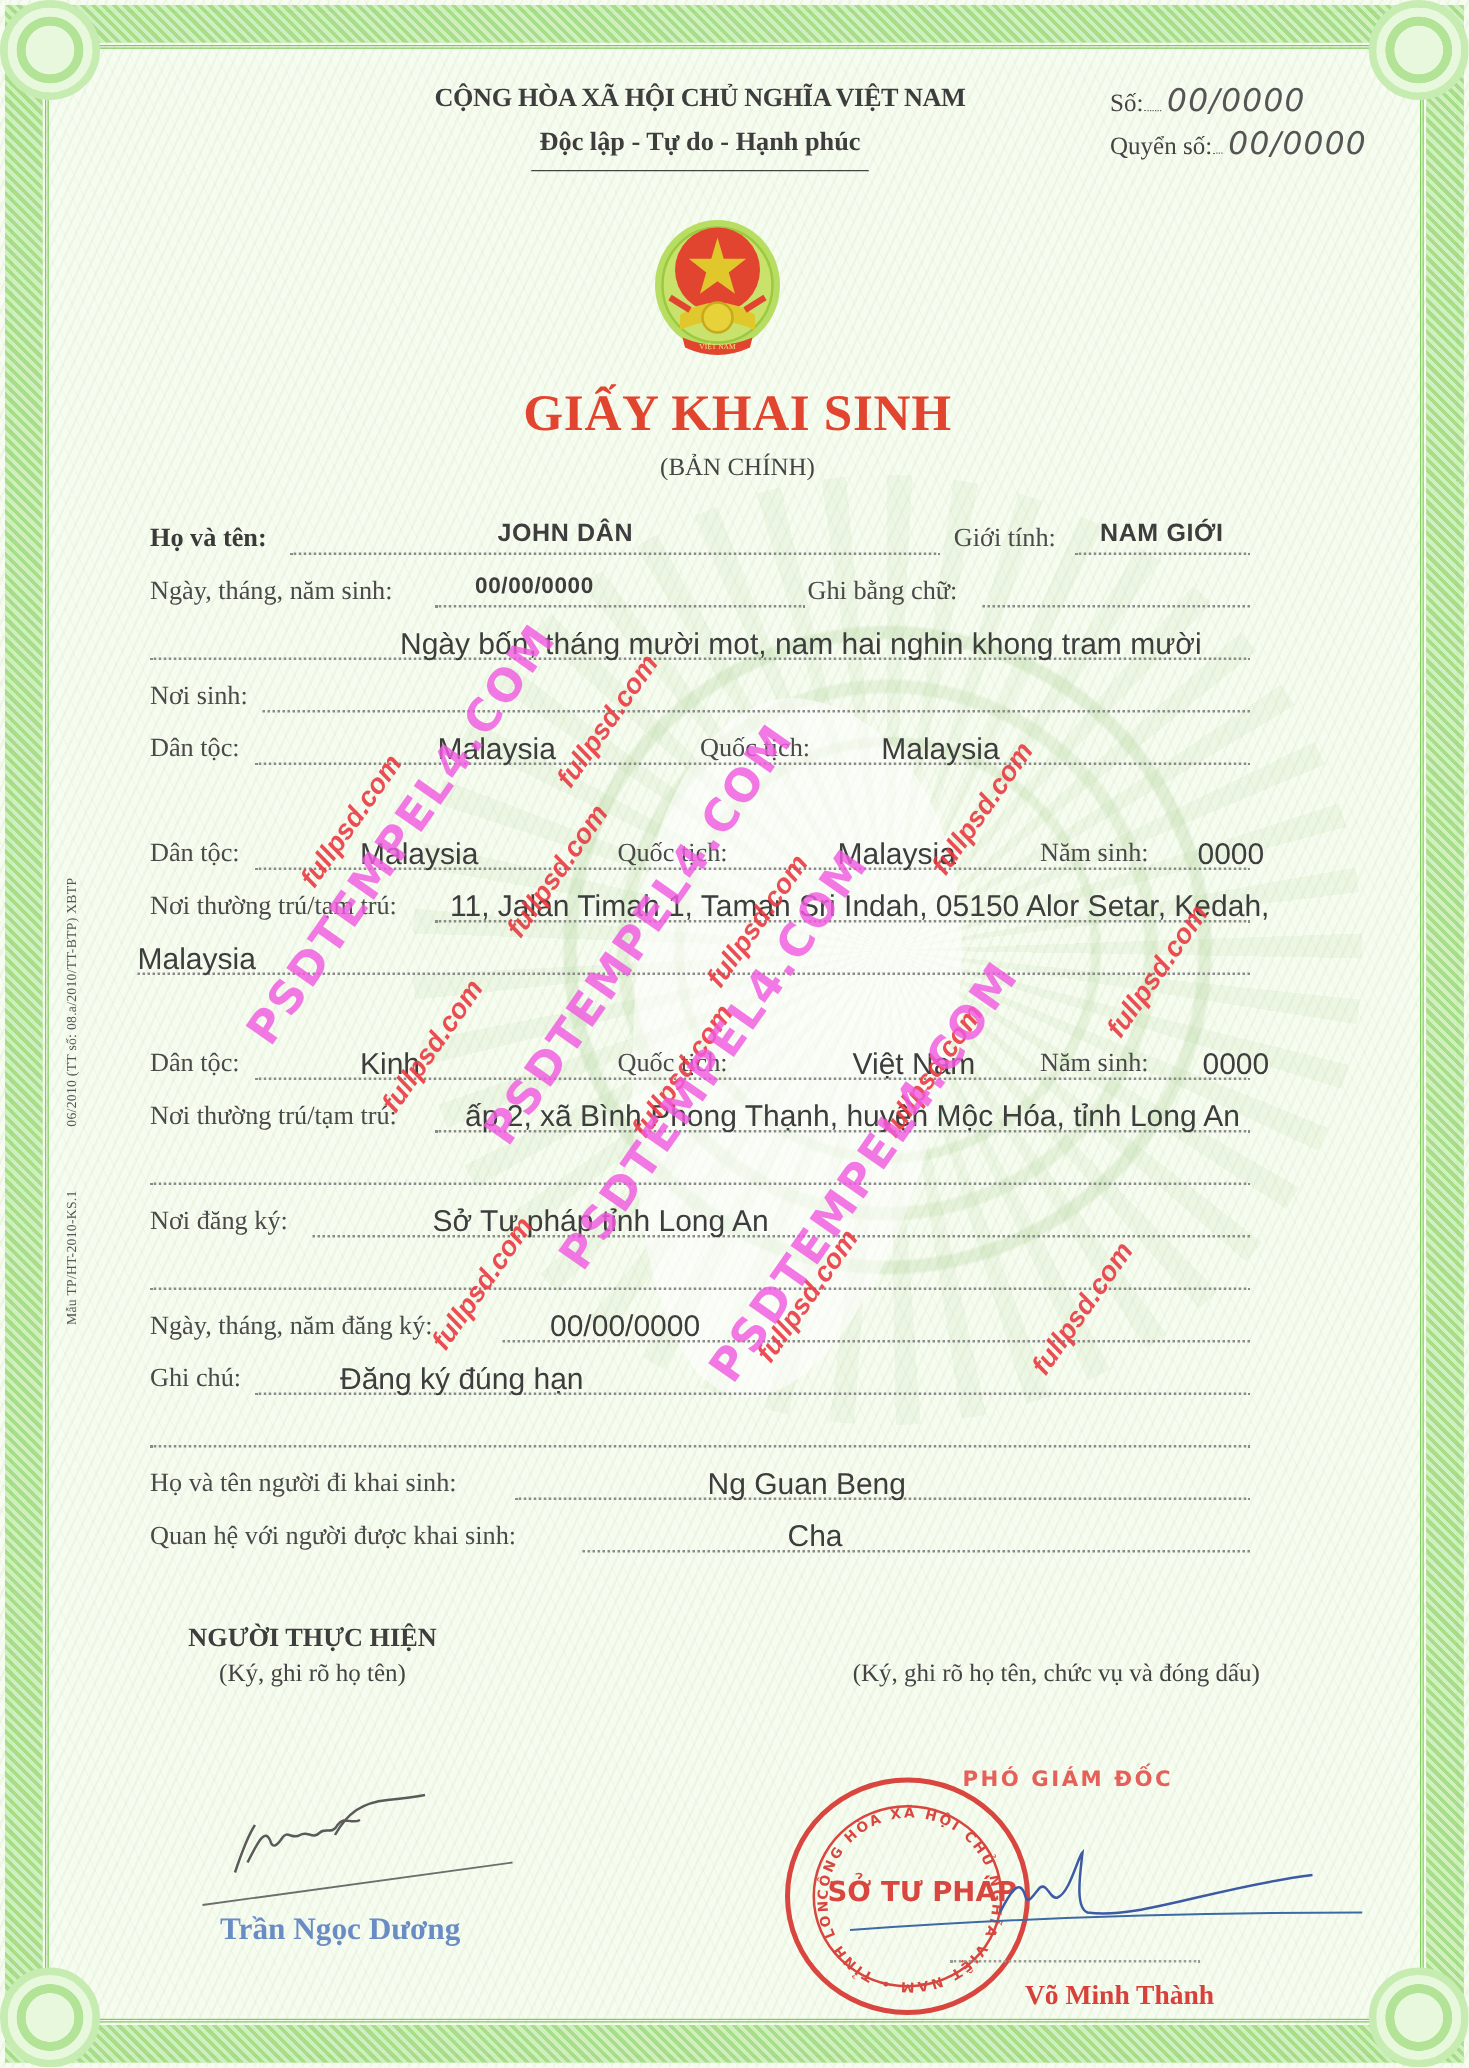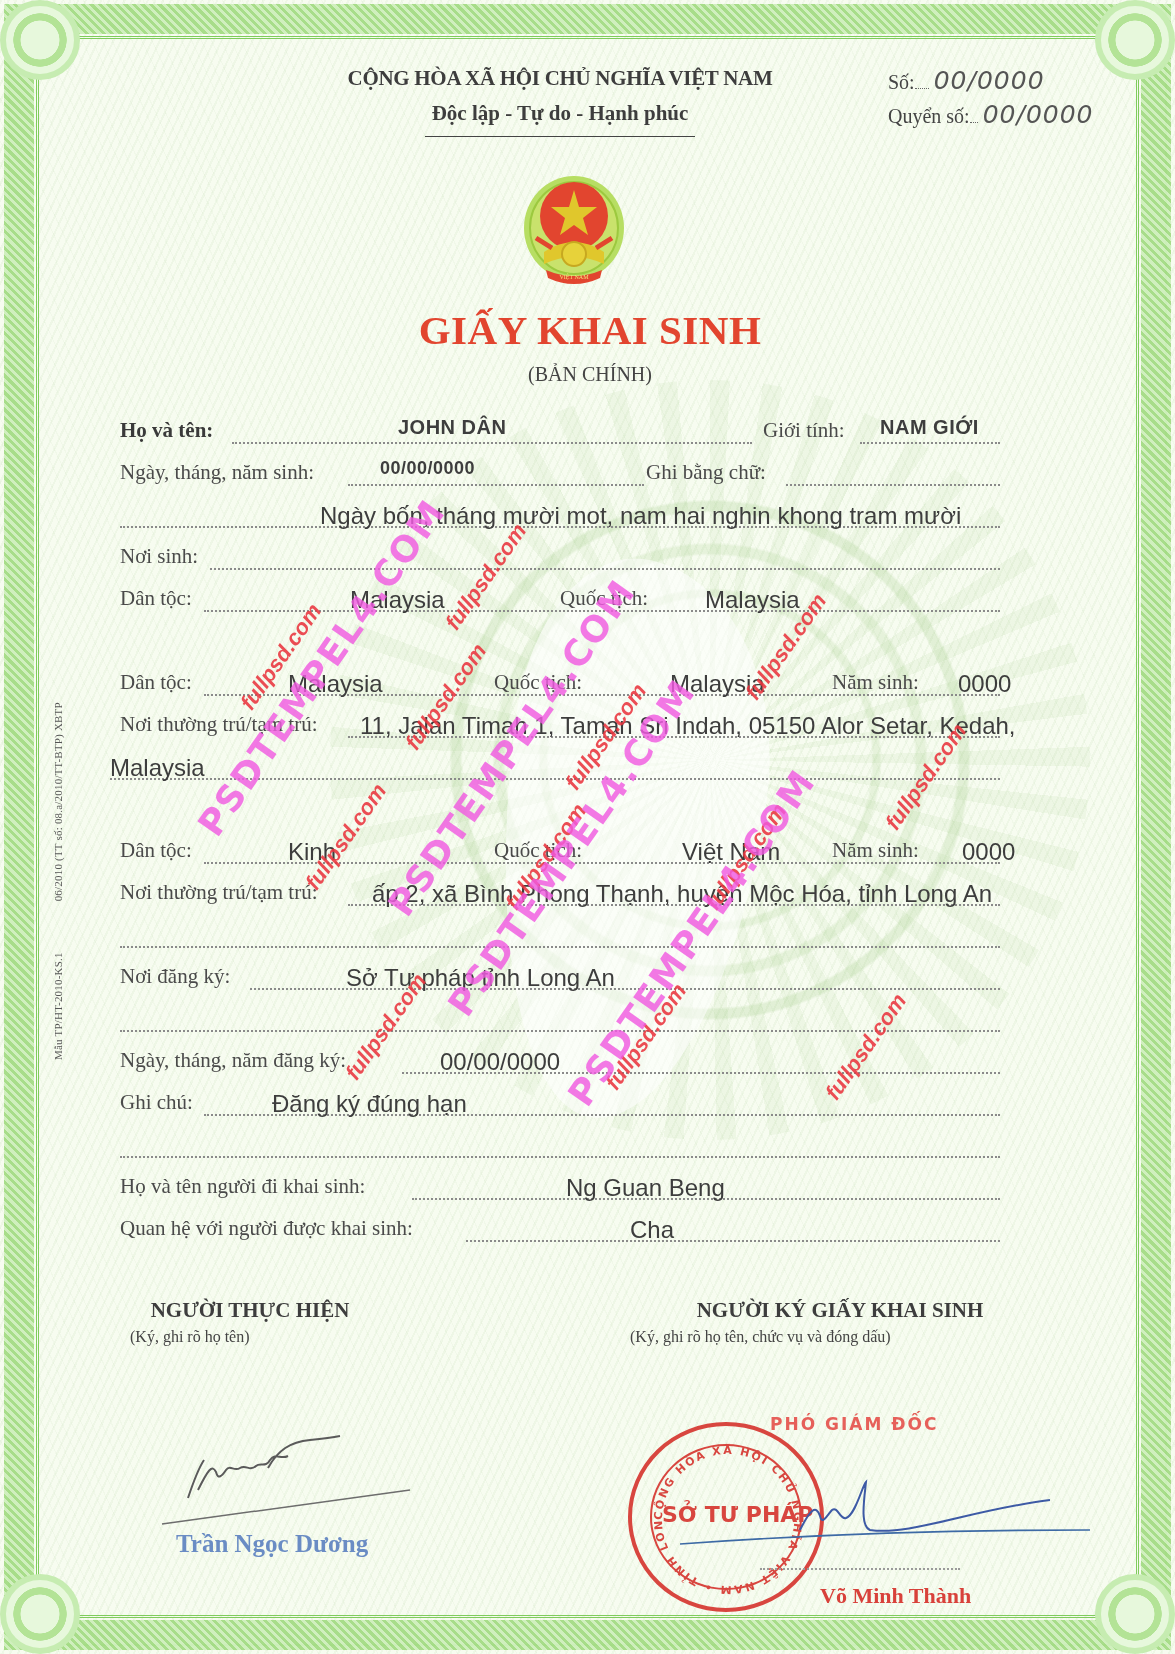--- a/index.html
+++ b/index.html
@@ -42,21 +42,21 @@
 
   .row { position:absolute; left:120px; width:935px; height:30px; font-size:21px; white-space:nowrap;text-align:center; }
   .row .lbl { color:#4a4a4a; font-family:"Liberation Serif", serif; }
   .row .lbl.b { font-weight:bold; color:#3a3a3a; }
   .row .val { font-family:Liberation Sans, sans-serif; font-size:24px; color:#3d3d3d; position:absolute; }
   .row .val.b { font-family:"Liberation Sans", sans-serif; font-weight:bold; font-size:20px; letter-spacing:.5px; }
   .row .lbl.abs { position:absolute; }
   .dotline { position:absolute; height:0; border-bottom:2px dotted #8a8a8a; }
 
   .sig-title { position:absolute; font-weight:bold; font-size:21px; color:#3d3d3d; text-align:center; }
-  .sig-sub { position:absolute; font-size:16px; color:#444; }
+  .sig-sub { position:absolute; font-size:20px; color:#444; text-align:center; }
   .signer1 { position:absolute; left:176px; top:1530px; font-weight:bold; font-size:25px; color:#6a8cc4; font-family:"Liberation Serif", serif; }
   .signer2 { position:absolute; left:820px; top:1583px; font-weight:bold; font-size:22px; color:#d8413a; }
   .pho-gd { position:absolute; left:770px; top:1414px; font-family:"DejaVu Sans", sans-serif; font-weight:bold; font-size:17px; color:#e6605a; letter-spacing:2px; }
   .stamp { position:absolute; left:628px; top:1422px; width:196px; height:190px; border-radius:50%; border:4px solid #d8463f; box-sizing:border-box; }
   .stamp::after { content:""; position:absolute; left:18px; top:18px; right:18px; bottom:18px; border-radius:50%; border:2px solid #d8463f; }
   .stamp-text { position:absolute; left:662px; top:1502px; font-family:"DejaVu Sans", sans-serif; font-weight:bold; font-size:22px; color:#d8463f; }
   .stamp-ring { position:absolute; left:648px; top:1440px; width:160px; height:160px; }
 
   .wm { position:absolute; font-family:"DejaVu Sans", sans-serif; font-weight:bold; transform:rotate(-55deg); transform-origin:left top; white-space:nowrap; pointer-events:none; }
   .wm.red { color:rgba(233,52,62,0.88); font-size:22px; font-family:"Liberation Sans", sans-serif; font-style:italic; }
@@ -224,21 +224,20 @@
 
   <div class="sig-title" style="left:130px;top:1298px;width:240px">NGƯỜI THỰC HIỆN</div>
   <div class="sig-sub" style="left:130px;top:1328px;width:240px">(Ký, ghi rõ họ tên)</div>
 
   <svg style="position:absolute;left:160px;top:1420px;width:260px;height:110px" viewBox="0 0 260 110">
     <path d="M28 78 C34 60 40 46 44 40 M38 70 C48 50 52 44 56 52 C58 60 62 56 66 50 C70 44 74 52 80 48 C86 44 90 52 96 46 C100 42 106 48 110 40 C116 32 120 40 128 36 M108 48 C118 30 130 22 150 20 C160 19 170 18 180 16" fill="none" stroke="#5a5a5a" stroke-width="2"></path>
     <path d="M2 104 L250 70" stroke="#6d6d6d" stroke-width="1.5"></path>
   </svg>
   <div class="signer1">Trần Ngọc Dương</div>
 
-  <div class="sig-title" style="left:640px;top:1298px;width:400px">NGƯỜI KÝ GIẤY KHAI SINH</div>
   <div class="sig-sub" style="left:630px;top:1328px;width:430px">(Ký, ghi rõ họ tên, chức vụ và đóng dấu)</div>
   <div class="pho-gd">PHÓ GIÁM ĐỐC</div>
 
   <div class="stamp"></div>
   <svg class="stamp-ring" viewBox="0 0 160 160">
     <defs>
         <path id="ringpath" d="M80,80 m-66,0 a66,66 0 1,1 132,0 a66,66 0 1,1 -132,0"></path>
       </defs>
     <text font-size="11" fill="#d8463f" font-family="DejaVu Sans, sans-serif" font-weight="bold" letter-spacing="2">
       <textPath href="#ringpath">CỘNG HÒA XÃ HỘI CHỦ NGHĨA VIỆT NAM • TỈNH LONG AN •</textPath>

